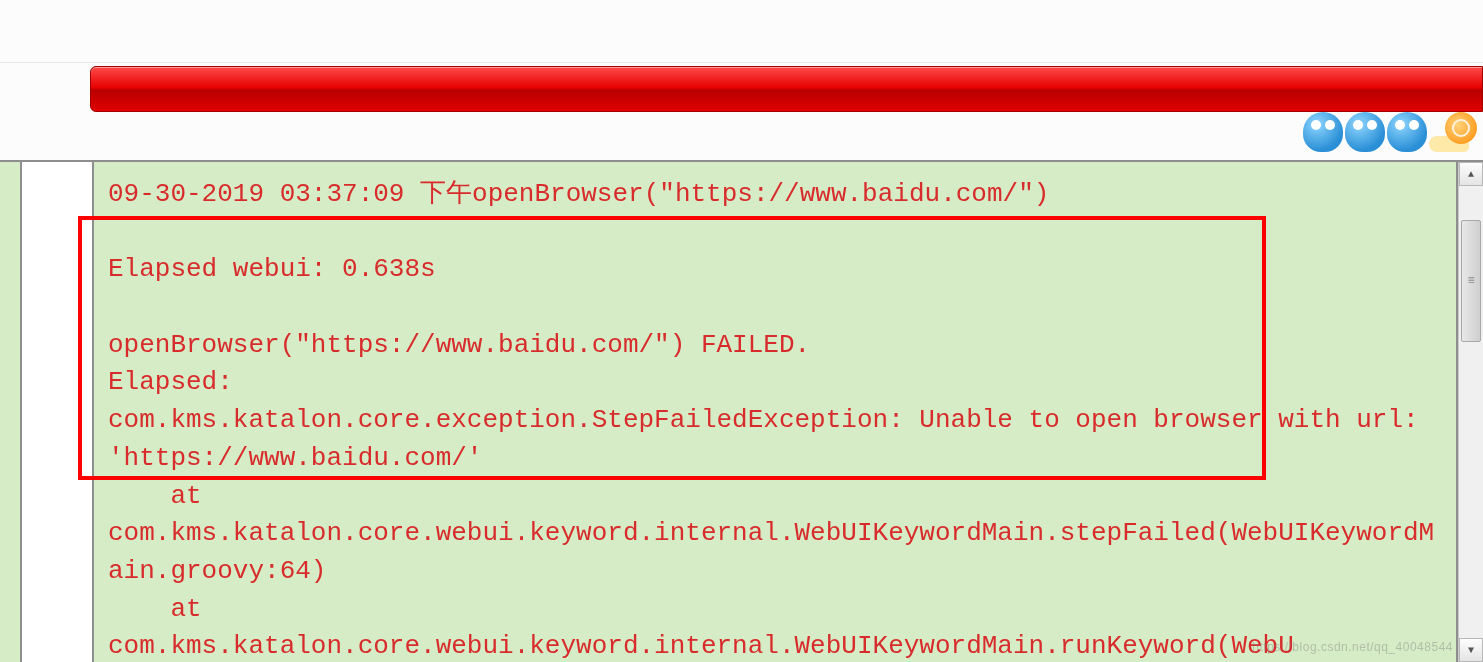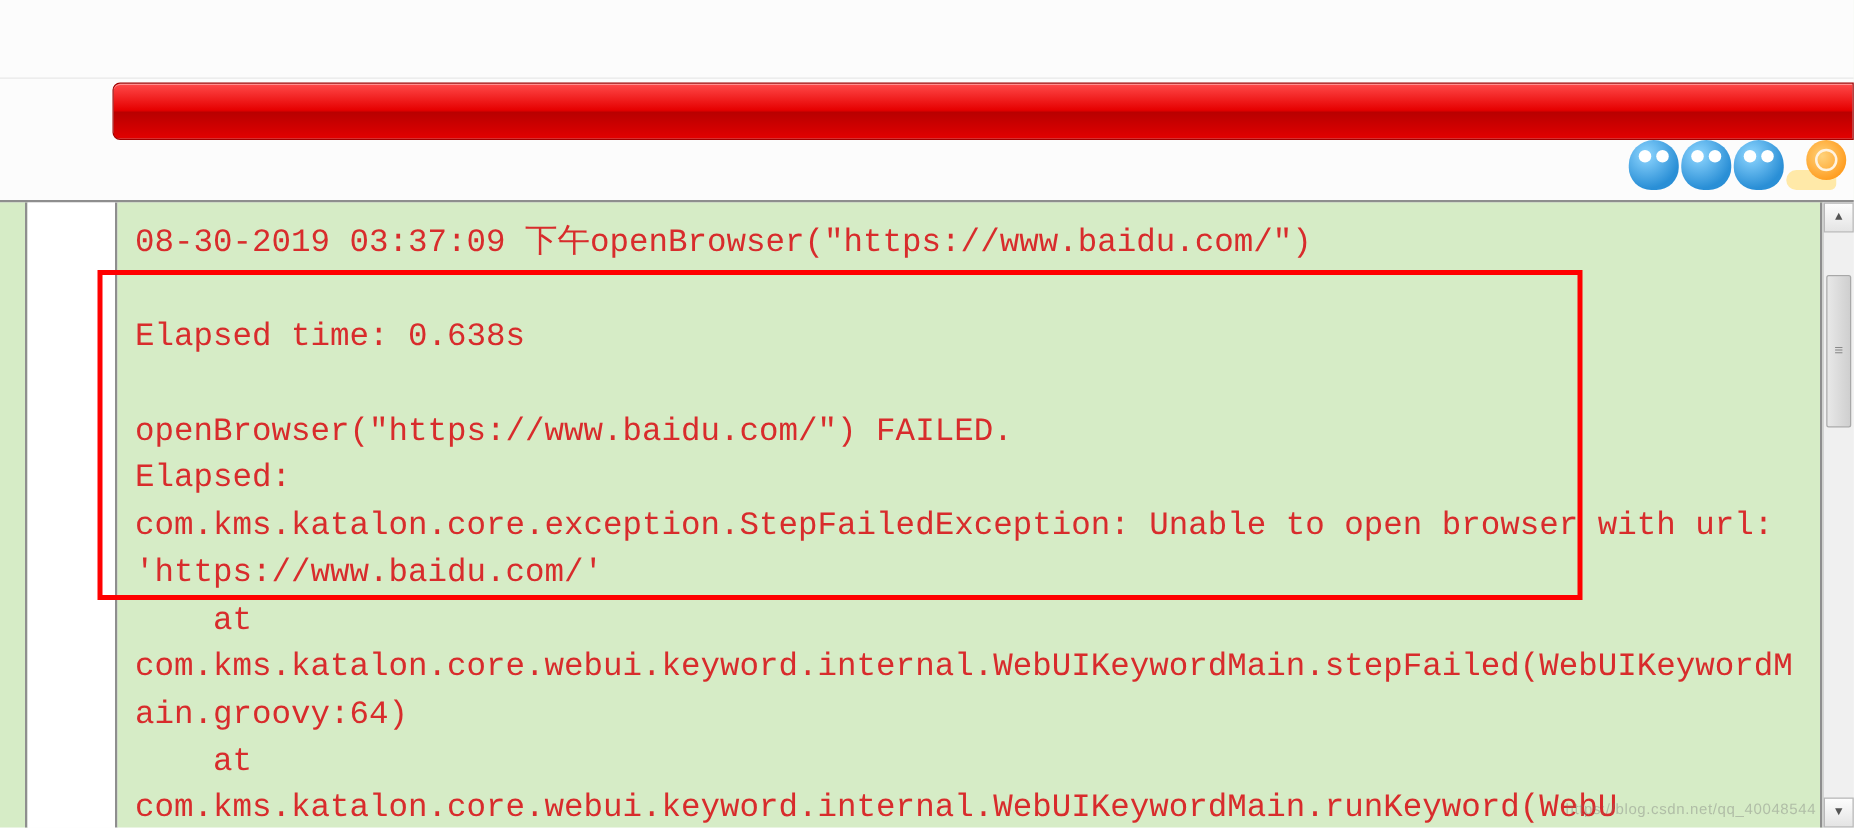--- a/index.html
+++ b/index.html
@@ -188,23 +188,23 @@
     <div class="shell">
         <div class="gear"></div>
       </div>
   </div>
 </div>
 
 <div class="log-area">
   <div class="left-bg"></div>
   <div class="gutter"></div>
   <div class="log-content-wrap">
-    <div class="log-content"><span>08-30-2019 03:37:09 下午openBrowser("https://www.baidu.com/")</span>
+    <div class="log-content"><span>09-30-2019 03:37:09 下午openBrowser("https://www.baidu.com/")</span>
 <span></span>
-<span>Elapsed time: 0.638s</span>
+<span>Elapsed webui: 0.638s</span>
 <span></span>
 <span>openBrowser("https://www.baidu.com/") FAILED.</span>
 <span>Elapsed:</span>
 <span>com.kms.katalon.core.exception.StepFailedException: Unable to open browser with url: 'https://www.baidu.com/'</span>
 <span>    at</span>
 <span>com.kms.katalon.core.webui.keyword.internal.WebUIKeywordMain.stepFailed(WebUIKeywordMain.groovy:64)</span>
 <span>    at</span>
 <span>com.kms.katalon.core.webui.keyword.internal.WebUIKeywordMain.runKeyword(WebU</span></div>
     <div class="highlight-box"></div>
   </div>

